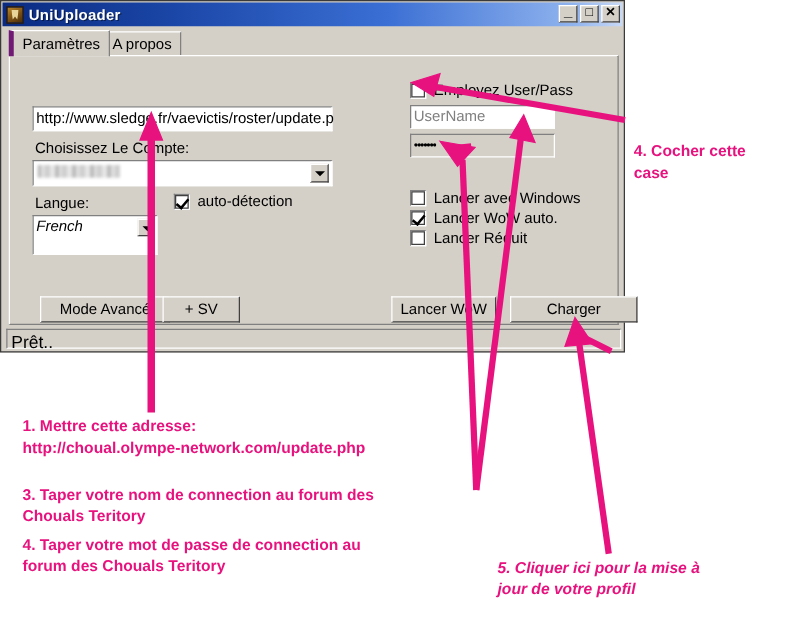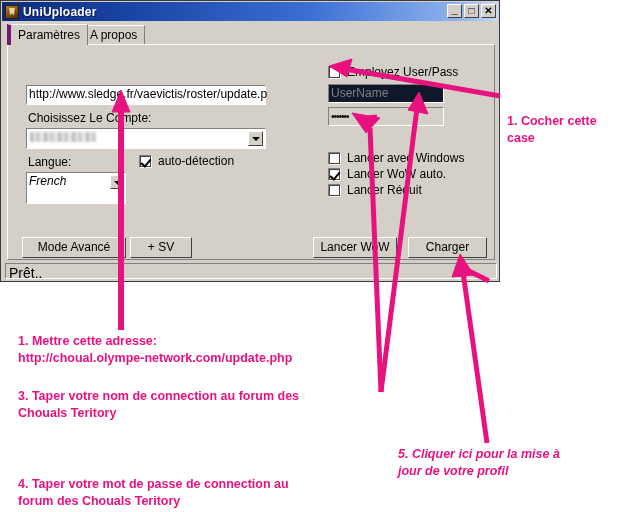--- a/index.html
+++ b/index.html
@@ -346,51 +346,51 @@
       <div class="cb-box checked"></div>
       <div class="cb-label">auto-détection</div>
     </div>
 
 
     <div class="cb-row" style="left:320px; top:20px;">
       <div class="cb-box"></div>
       <div class="cb-label">Employez User/Pass</div>
     </div>
 
-    <div class="sunken" style="left:320px; top:39px; width:116px; height:19px; background:#0f172a;">
+    <div class="sunken" style="left:320px; top:39px; width:116px; height:19px; background:#ffffff;">
       <div class="val ph">UserName</div>
     </div>
 
     <div class="sunken" style="left:320px; top:62px; width:116px; height:19px; background:#d4d0c8;">
       <div class="val" style="font-size:10px; top:3px; letter-spacing:-1px;">•••••••</div>
     </div>
 
     <div class="cb-row" style="left:320px; top:106px;">
       <div class="cb-box"></div>
       <div class="cb-label">Lancer avec Windows</div>
     </div>
     <div class="cb-row" style="left:320px; top:122px;">
       <div class="cb-box checked"></div>
       <div class="cb-label">Lancer WoW auto.</div>
     </div>
     <div class="cb-row" style="left:320px; top:138px;">
       <div class="cb-box"></div>
       <div class="cb-label">Lancer Réduit</div>
     </div>
 
-    <div class="btn" style="left:14px; top:192px; width:104px; height:21px; line-height:19px;">
+    <div class="btn" style="left:24px; top:192px; width:104px; height:21px; line-height:19px;">
       <span>Mode Avancé</span>
     </div>
     <div class="btn" style="left:122px; top:192px; width:62px; height:21px; line-height:19px;">
       <span>+ SV</span>
     </div>
     <div class="btn" style="left:305px; top:192px; width:84px; height:21px; line-height:19px;">
       <span>Lancer WoW</span>
     </div>
-    <div class="btn" style="left:400px; top:192px; width:79px; height:21px; line-height:19px;">
+    <div class="btn" style="left:400px; top:192px; width:102px; height:21px; line-height:19px;">
       <span>Charger</span>
     </div>
   </div>
 
   <div id="status-bar">
     <div id="status-text">Prêt..</div>
   </div>
 </div>
 
 <svg id="annotations" viewBox="0 0 640 512">
@@ -421,21 +421,21 @@
       <path d="M487 443 L463 272" stroke-width="5" fill="none"></path>
       <path d="M460 254 L474 275 L452 277 Z"></path>
       <path d="M463 268 L489 281" stroke-width="5" fill="none"></path>
     </g>
   </g>
 </svg>
 
 <div style="position:absolute;left:0;top:0;width:640px;height:512px;pointer-events:none;">
   <div class="anno-text" style="left:18px; top:333px;">1. Mettre cette adresse:
 http://choual.olympe-network.com/update.php</div>
-  <div class="anno-text" style="left:507px; top:113px;">1. Cocher cette
+  <div class="anno-text" style="left:507px; top:113px;">4. Cocher cette
 case</div>
   <div class="anno-text" style="left:18px; top:388px;">3. Taper votre nom de connection au forum des
 Chouals Teritory</div>
-  <div class="anno-text" style="left:18px; top:428px;margin-top:48px;">4. Taper votre mot de passe de connection au
+  <div class="anno-text" style="left:18px; top:428px;">4. Taper votre mot de passe de connection au
    forum des Chouals Teritory</div>
   <div class="anno-text" style="left:398px; top:446px;font-style:italic;">5. Cliquer ici pour la mise à
 jour de votre profil</div>
 </div>
 
 </body></html>

